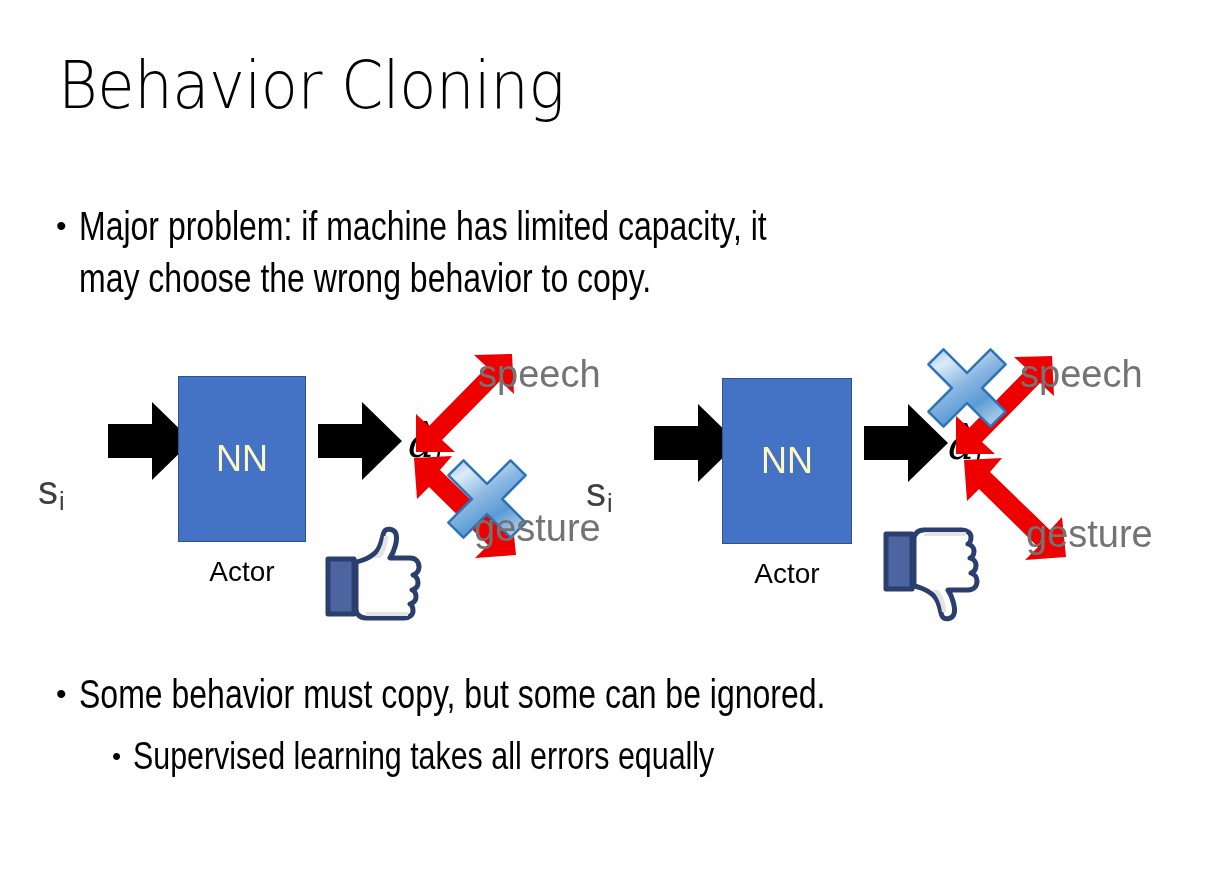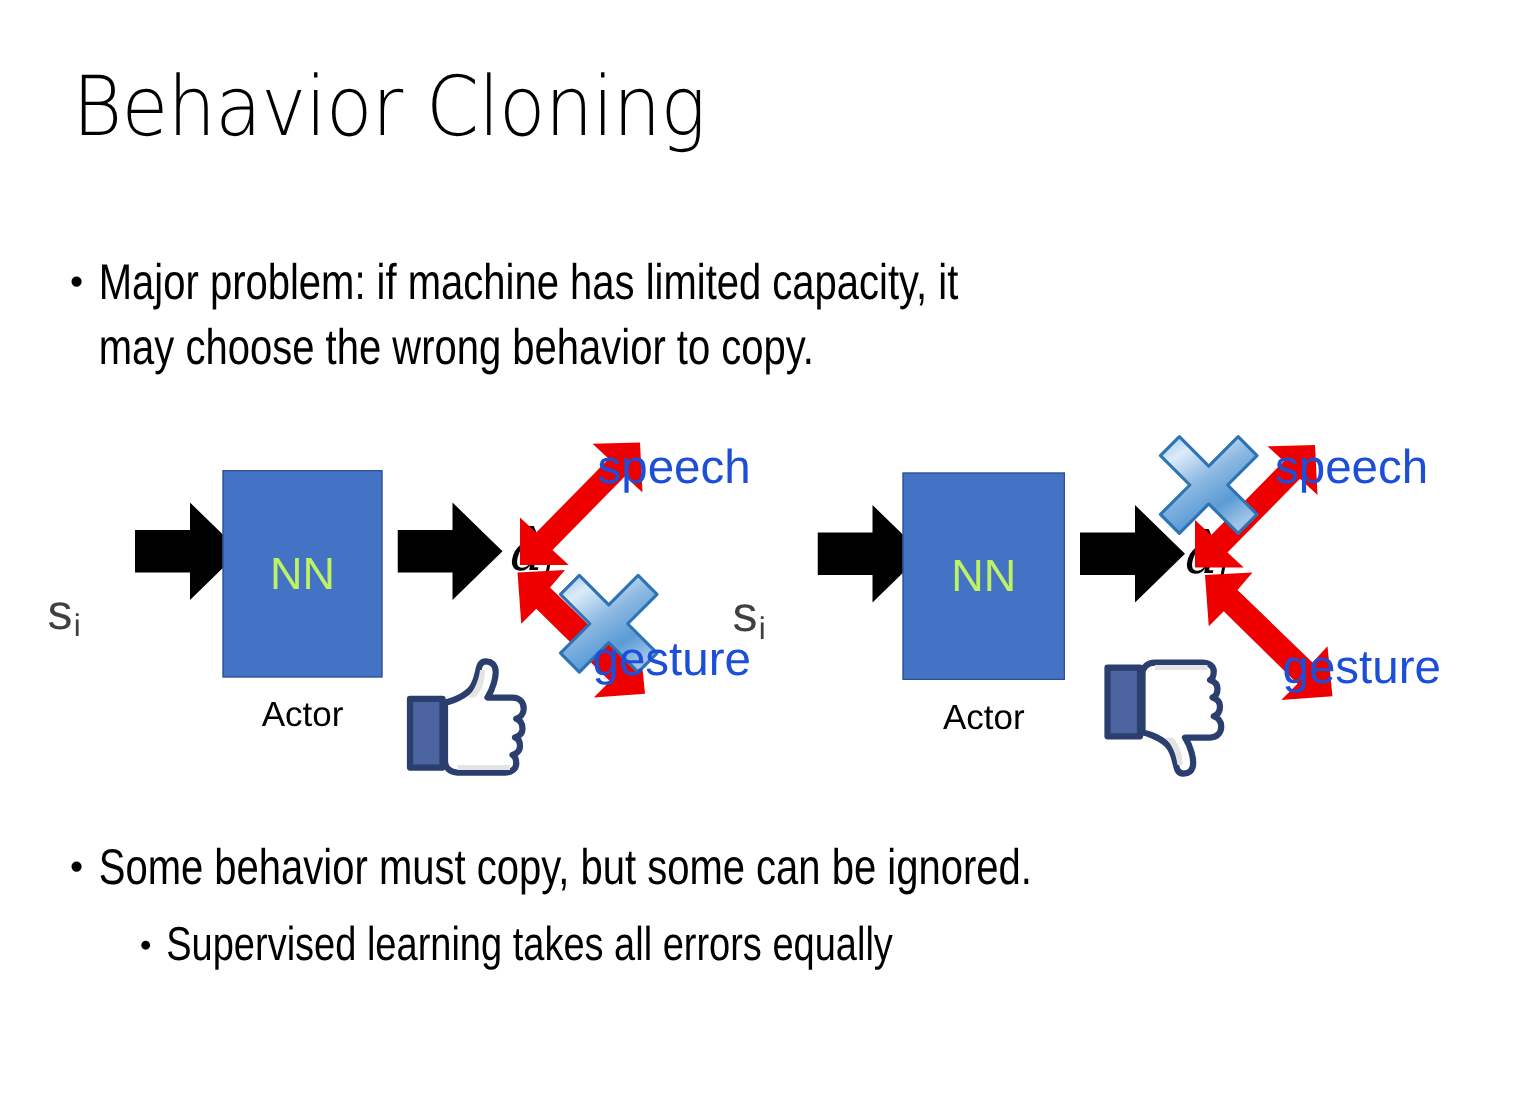--- a/index.html
+++ b/index.html
@@ -100,21 +100,21 @@
   .nn-box {
     position: absolute;
     background: #4472C4;
     border: 1px solid #2F528F;
     box-sizing: border-box;
     display: flex;
     align-items: center;
     justify-content: center;
   }
   .nn-box span {
-    color: #bef264;
+    color: #fef9c3;
     font-family: "Liberation Sans", sans-serif;
     font-size: 36px;
     line-height: 36px;
   }
 
   
   .actor-label {
     position: absolute;
     font-family: "Liberation Sans", sans-serif;
     font-size: 28px;
@@ -143,21 +143,21 @@
 
   
   .svg-layer { position: absolute; display: block; }
 
   
   .io-label {
     position: absolute;
     font-family: "Liberation Sans", sans-serif;
     font-size: 38px;
     line-height: 40px;
-    color: #1d4ed8;
+    color: #737373;
     white-space: nowrap;
   }
 </style>
 </head>
 <body>
 
 <div id="slide">
 
   <div id="title">Behavior Cloning</div>
 

